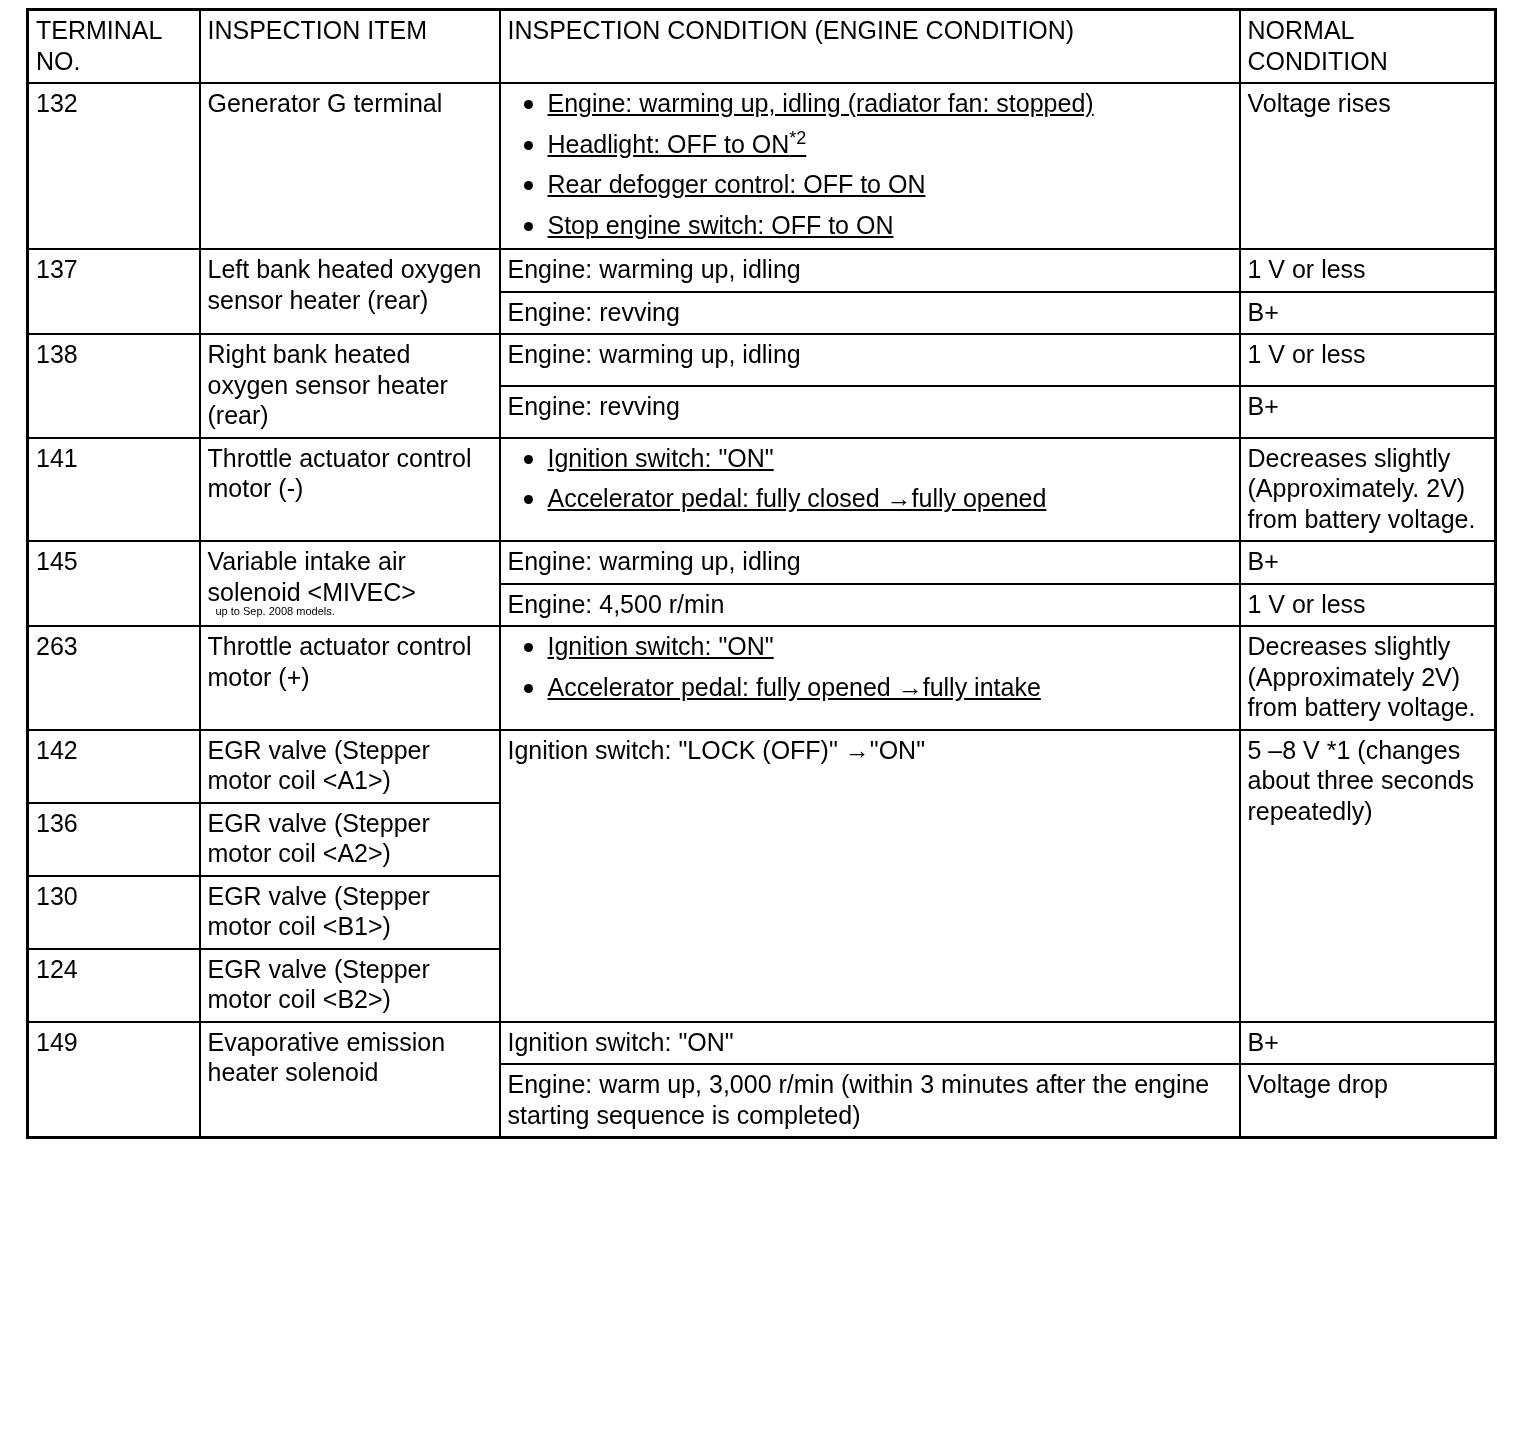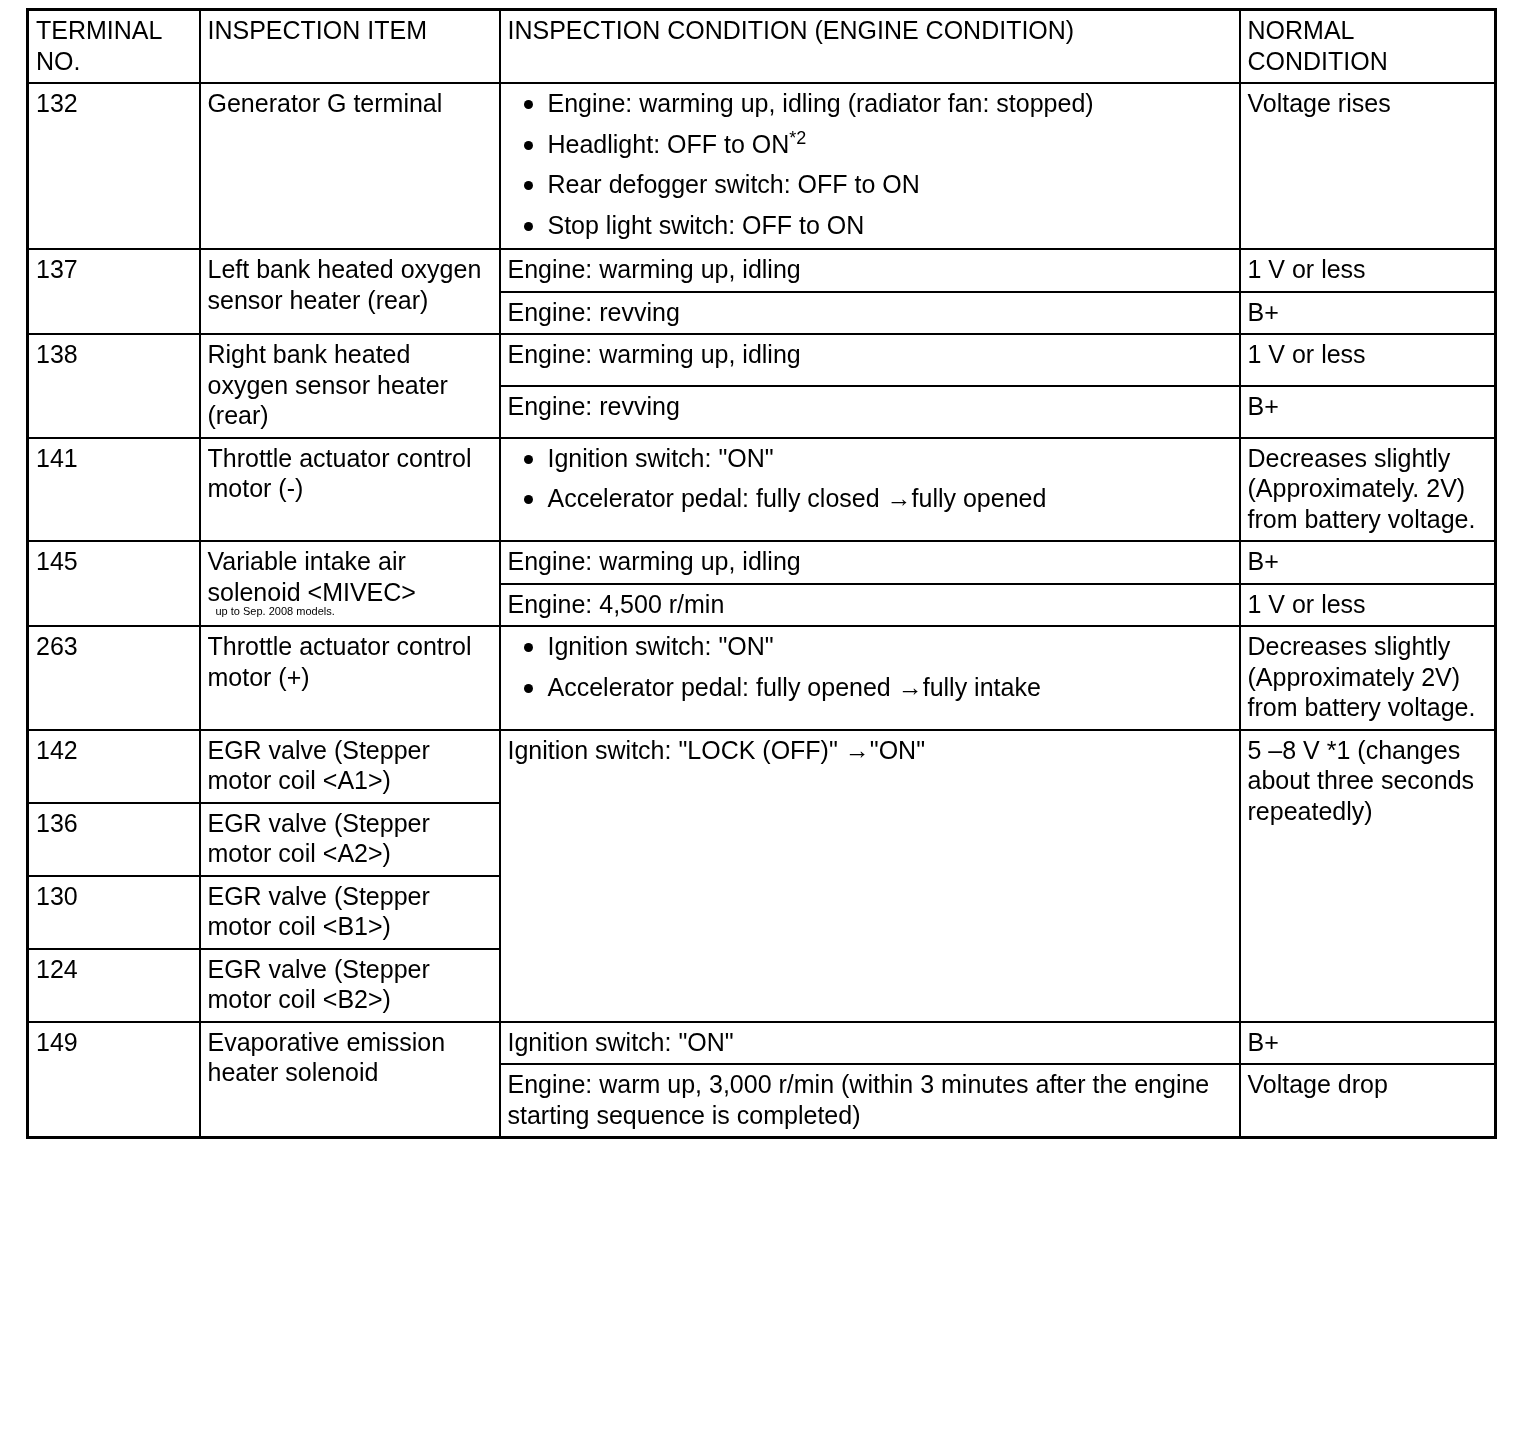--- a/index.html
+++ b/index.html
@@ -43,20 +43,21 @@
   }
   col.c-term { width: 172px; }
   col.c-item { width: 300px; }
   col.c-cond { width: 740px; }
   col.c-norm { width: 256px; }
 
   ul.bullets {
     margin: 0;
     padding: 0 0 0 40px;
     list-style: none;
+    text-decoration: underline;
   }
   ul.bullets li {
     position: relative;
     margin: 0 0 10px 0;
     padding: 0;
   }
   ul.bullets li:last-child { margin-bottom: 2px; }
   ul.bullets li::before {
     content: "";
     position: absolute;
@@ -101,22 +102,22 @@
     </thead>
     <tbody>
 
       <tr>
         <td>132</td>
         <td>Generator G terminal</td>
         <td>
           <ul class="bullets">
             <li>Engine: warming up, idling (radiator fan: stopped)</li>
             <li><span>Headlight: OFF to ON</span><span class="sup">*2</span></li>
-            <li>Rear defogger switch: OFF to ON</li>
-            <li>Stop light switch: OFF to ON</li>
+            <li>Rear defogger control: OFF to ON</li>
+            <li>Stop engine switch: OFF to ON</li>
           </ul>
         </td>
         <td>Voltage rises</td>
       </tr>
 
       <tr>
         <td rowspan="2">137</td>
         <td rowspan="2">Left bank heated oxygen sensor heater (rear)</td>
         <td>Engine: warming up, idling</td>
         <td>1 V or less</td>

